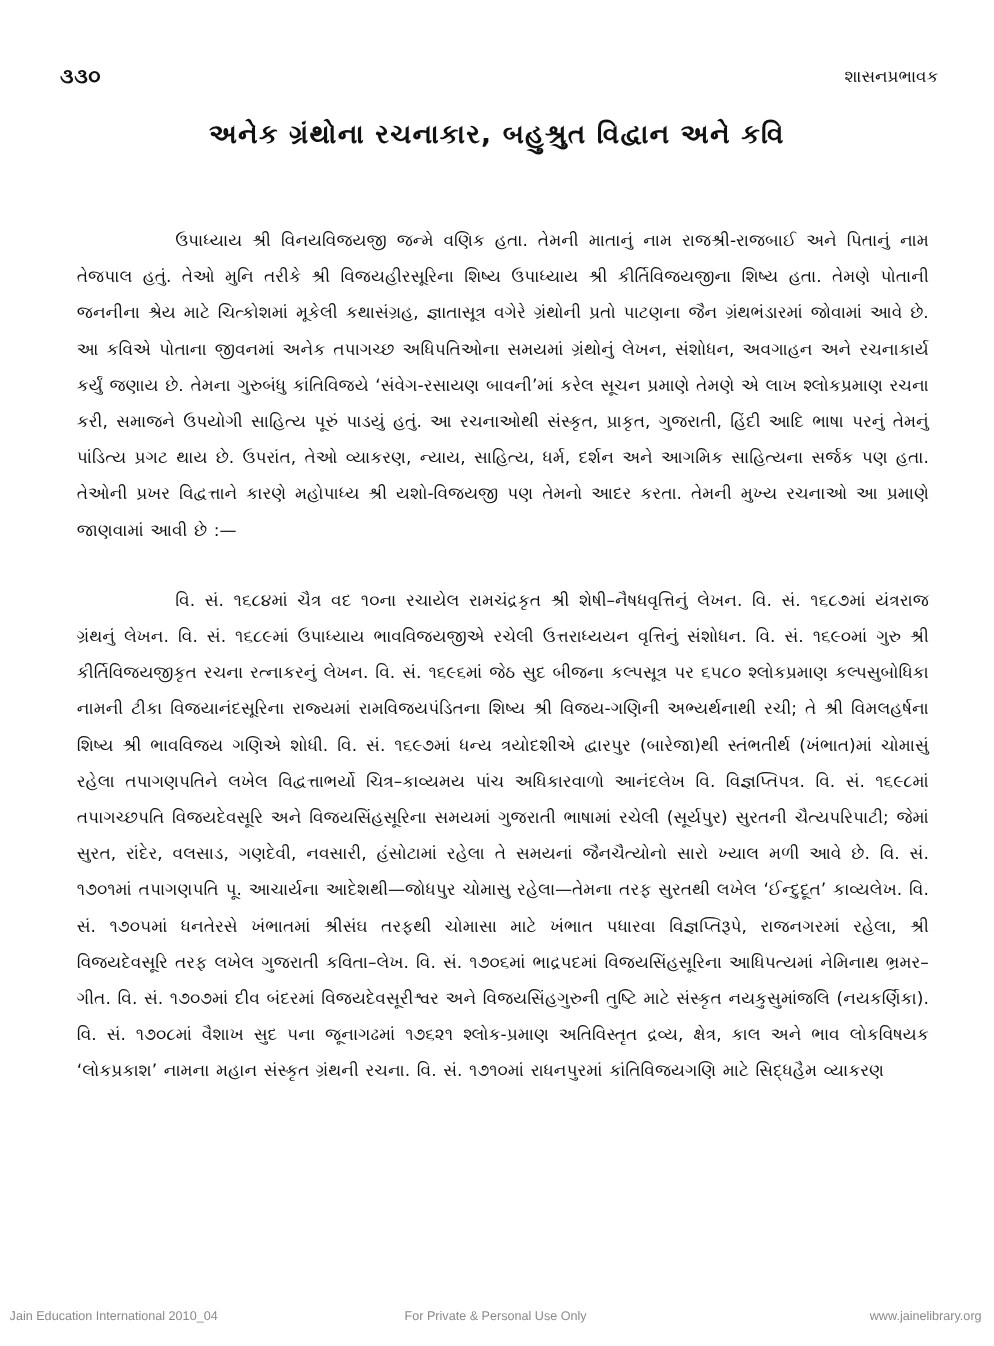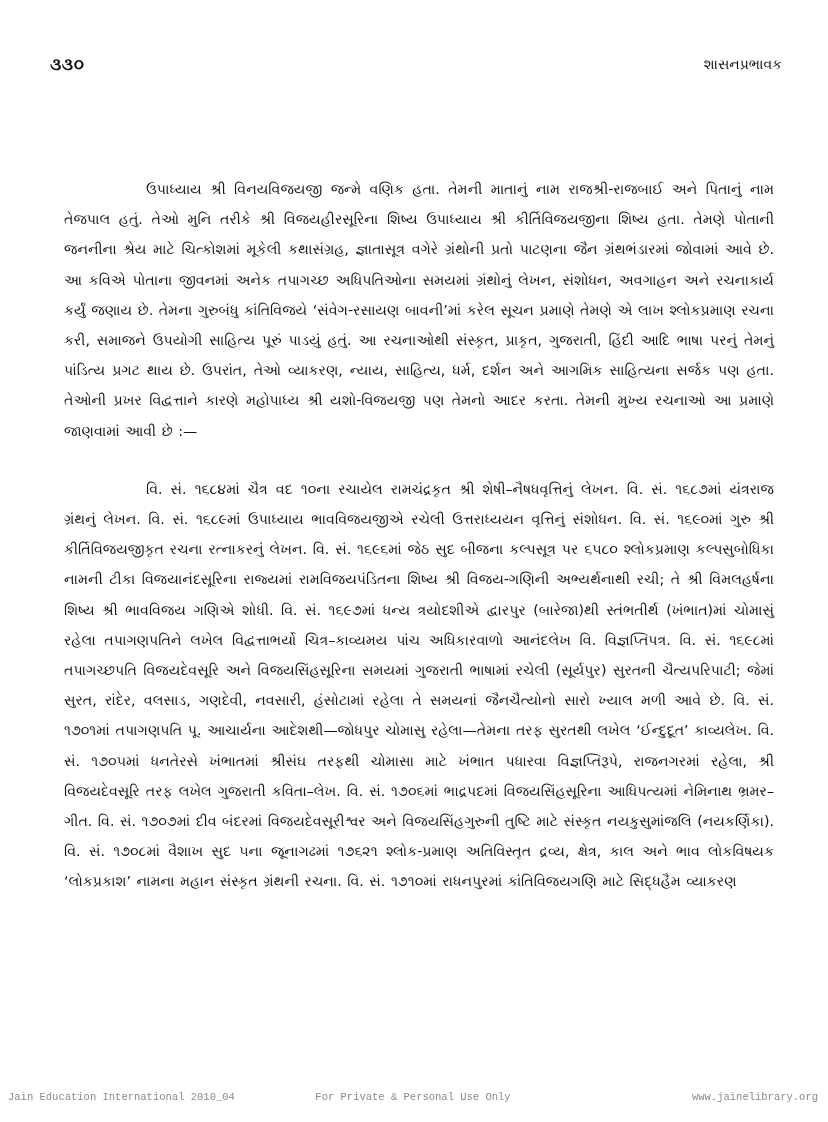--- a/index.html
+++ b/index.html
@@ -50,21 +50,21 @@
     }
     .title-line-2 {
       font-size: 27px;
       line-height: 42px;
       font-weight: bold;
       letter-spacing: 2px;
       margin-top: 2px;
     }
     .body-text {
       position: absolute;
-      top: 174px;
+      top: 186px;
       left: 64px;
       width: 710px;
       font-size: 14.2px;
       line-height: 30.2px;
     }
     .paragraph {
       margin: 0;
       text-align: justify;
       text-indent: 82px;
       word-spacing: 1px;
@@ -73,37 +73,38 @@
       margin-top: 28px;
     }
     .page-footer {
       position: absolute;
       top: 1091px;
       left: 8px;
       right: 10px;
       display: flex;
       justify-content: space-between;
       align-items: flex-start;
-      font-family: Liberation Mono, monospace;
+      font-family: Liberation Sans, sans-serif;
       font-size: 10.5px;
       color: #8a8a8a;
     }
     .footer-left { width: 260px; }
     .footer-center { width: 300px; text-align: center; }
     .footer-right { width: 260px; text-align: right; }
   </style>
 </head>
 <body>
 
 <div class="page-header">
   <span class="page-number">૩૩૦</span>
   <span class="running-title">શાસનપ્રભાવક</span>
 </div>
 
 <div class="title-block">
+  <div class="title-line-1">અનેક ગ્રંથોના રચનાકાર, બહુશ્રુત વિદ્વાન અને કવિ</div>
 </div>
 
 <div class="body-text">
   <p class="paragraph">ઉપાધ્યાય શ્રી વિનયવિજયજી જન્મે વણિક હતા. તેમની માતાનું નામ રાજશ્રી-રાજબાઈ અને પિતાનું નામ તેજપાલ હતું. તેઓ મુનિ તરીકે શ્રી વિજયહીરસૂરિના શિષ્ય ઉપાધ્યાય શ્રી કીર્તિવિજયજીના શિષ્ય હતા. તેમણે પોતાની જનનીના શ્રેય માટે ચિત્કોશમાં મૂકેલી કથાસંગ્રહ, જ્ઞાતાસૂત્ર વગેરે ગ્રંથોની પ્રતો પાટણના જૈન ગ્રંથભંડારમાં જોવામાં આવે છે. આ કવિએ પોતાના જીવનમાં અનેક તપાગચ્છ અધિપતિઓના સમયમાં ગ્રંથોનું લેખન, સંશોધન, અવગાહન અને રચનાકાર્ય કર્યું જણાય છે. તેમના ગુરુબંધુ કાંતિવિજયે ‘સંવેગ-રસાયણ બાવની’માં કરેલ સૂચન પ્રમાણે તેમણે એ લાખ શ્લોકપ્રમાણ રચના કરી, સમાજને ઉપયોગી સાહિત્ય પૂરું પાડયું હતું. આ રચનાઓથી સંસ્કૃત, પ્રાકૃત, ગુજરાતી, હિંદી આદિ ભાષા પરનું તેમનું પાંડિત્ય પ્રગટ થાય છે. ઉપરાંત, તેઓ વ્યાકરણ, ન્યાય, સાહિત્ય, ધર્મ, દર્શન અને આગમિક સાહિત્યના સર્જક પણ હતા. તેઓની પ્રખર વિદ્વત્તાને કારણે મહોપાધ્ય શ્રી યશો-વિજયજી પણ તેમનો આદર કરતા. તેમની મુખ્ય રચનાઓ આ પ્રમાણે જાણવામાં આવી છે :—</p>
   <p class="paragraph">વિ. સં. ૧૬૮૪માં ચૈત્ર વદ ૧૦ના રચાયેલ રામચંદ્રકૃત શ્રી શેષી–નૈષધવૃત્તિનું લેખન. વિ. સં. ૧૬૮૭માં યંત્રરાજ ગ્રંથનું લેખન. વિ. સં. ૧૬૮૯માં ઉપાધ્યાય ભાવવિજયજીએ રચેલી ઉત્તરાધ્યયન વૃત્તિનું સંશોધન. વિ. સં. ૧૬૯૦માં ગુરુ શ્રી કીર્તિવિજયજીકૃત રચના રત્નાકરનું લેખન. વિ. સં. ૧૬૯૬માં જેઠ સુદ બીજના કલ્પસૂત્ર પર ૬૫૮૦ શ્લોકપ્રમાણ કલ્પસુબોધિકા નામની ટીકા વિજયાનંદસૂરિના રાજ્યમાં રામવિજયપંડિતના શિષ્ય શ્રી વિજય-ગણિની અભ્યર્થનાથી રચી; તે શ્રી વિમલહર્ષના શિષ્ય શ્રી ભાવવિજય ગણિએ શોધી. વિ. સં. ૧૬૯૭માં ધન્ય ત્રયોદશીએ દ્વારપુર (બારેજા)થી સ્તંભતીર્થ (ખંભાત)માં ચોમાસું રહેલા તપાગણપતિને લખેલ વિદ્વત્તાભર્યો ચિત્ર–કાવ્યમય પાંચ અધિકારવાળો આનંદલેખ વિ. વિજ્ઞપ્તિપત્ર. વિ. સં. ૧૬૯૮માં તપાગચ્છપતિ વિજયદેવસૂરિ અને વિજયસિંહસૂરિના સમયમાં ગુજરાતી ભાષામાં રચેલી (સૂર્યપુર) સુરતની ચૈત્યપરિપાટી; જેમાં સુરત, રાંદેર, વલસાડ, ગણદેવી, નવસારી, હંસોટામાં રહેલા તે સમયનાં જૈનચૈત્યોનો સારો ખ્યાલ મળી આવે છે. વિ. સં. ૧૭૦૧માં તપાગણપતિ પૂ. આચાર્યના આદેશથી—જોધપુર ચોમાસુ રહેલા—તેમના તરફ સુરતથી લખેલ ‘ઈન્દુદૂત’ કાવ્યલેખ. વિ. સં. ૧૭૦૫માં ધનતેરસે ખંભાતમાં શ્રીસંઘ તરફથી ચોમાસા માટે ખંભાત પધારવા વિજ્ઞપ્તિરૂપે, રાજનગરમાં રહેલા, શ્રી વિજયદેવસૂરિ તરફ લખેલ ગુજરાતી કવિતા–લેખ. વિ. સં. ૧૭૦૬માં ભાદ્રપદમાં વિજયસિંહસૂરિના આધિપત્યમાં નેમિનાથ ભ્રમર–ગીત. વિ. સં. ૧૭૦૭માં દીવ બંદરમાં વિજયદેવસૂરીશ્વર અને વિજયસિંહગુરુની તુષ્ટિ માટે સંસ્કૃત નયકુસુમાંજલિ (નયકર્ણિકા). વિ. સં. ૧૭૦૮માં વૈશાખ સુદ ૫ના જૂનાગઢમાં ૧૭૬૨૧ શ્લોક-પ્રમાણ અતિવિસ્તૃત દ્રવ્ય, ક્ષેત્ર, કાલ અને ભાવ લોકવિષયક ‘લોકપ્રકાશ’ નામના મહાન સંસ્કૃત ગ્રંથની રચના. વિ. સં. ૧૭૧૦માં રાધનપુરમાં કાંતિવિજયગણિ માટે સિદ્ધહૈમ વ્યાકરણ</p>
 </div>
 
 <div class="page-footer">
   <span class="footer-left">Jain Education International   2010_04</span>
   <span class="footer-center">For Private &amp; Personal Use Only</span>

